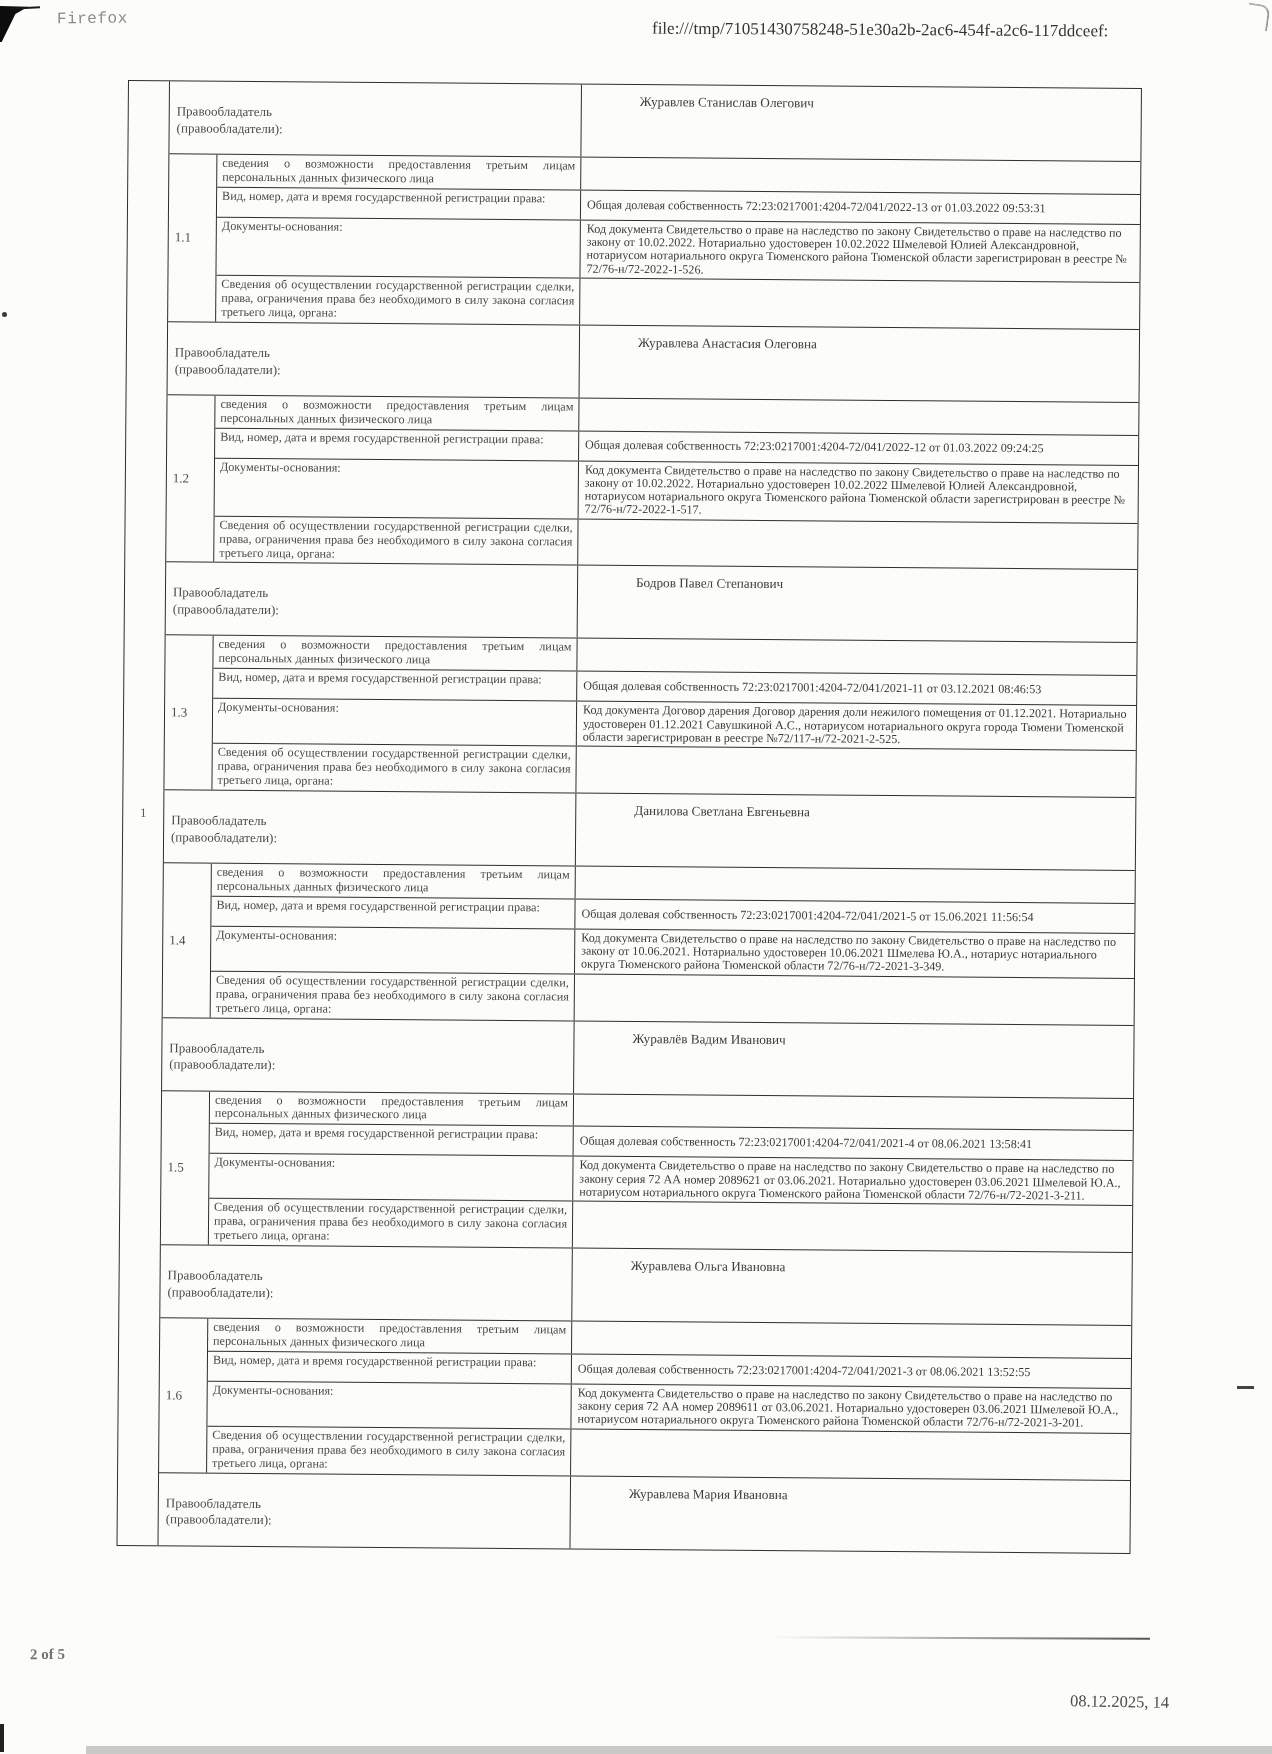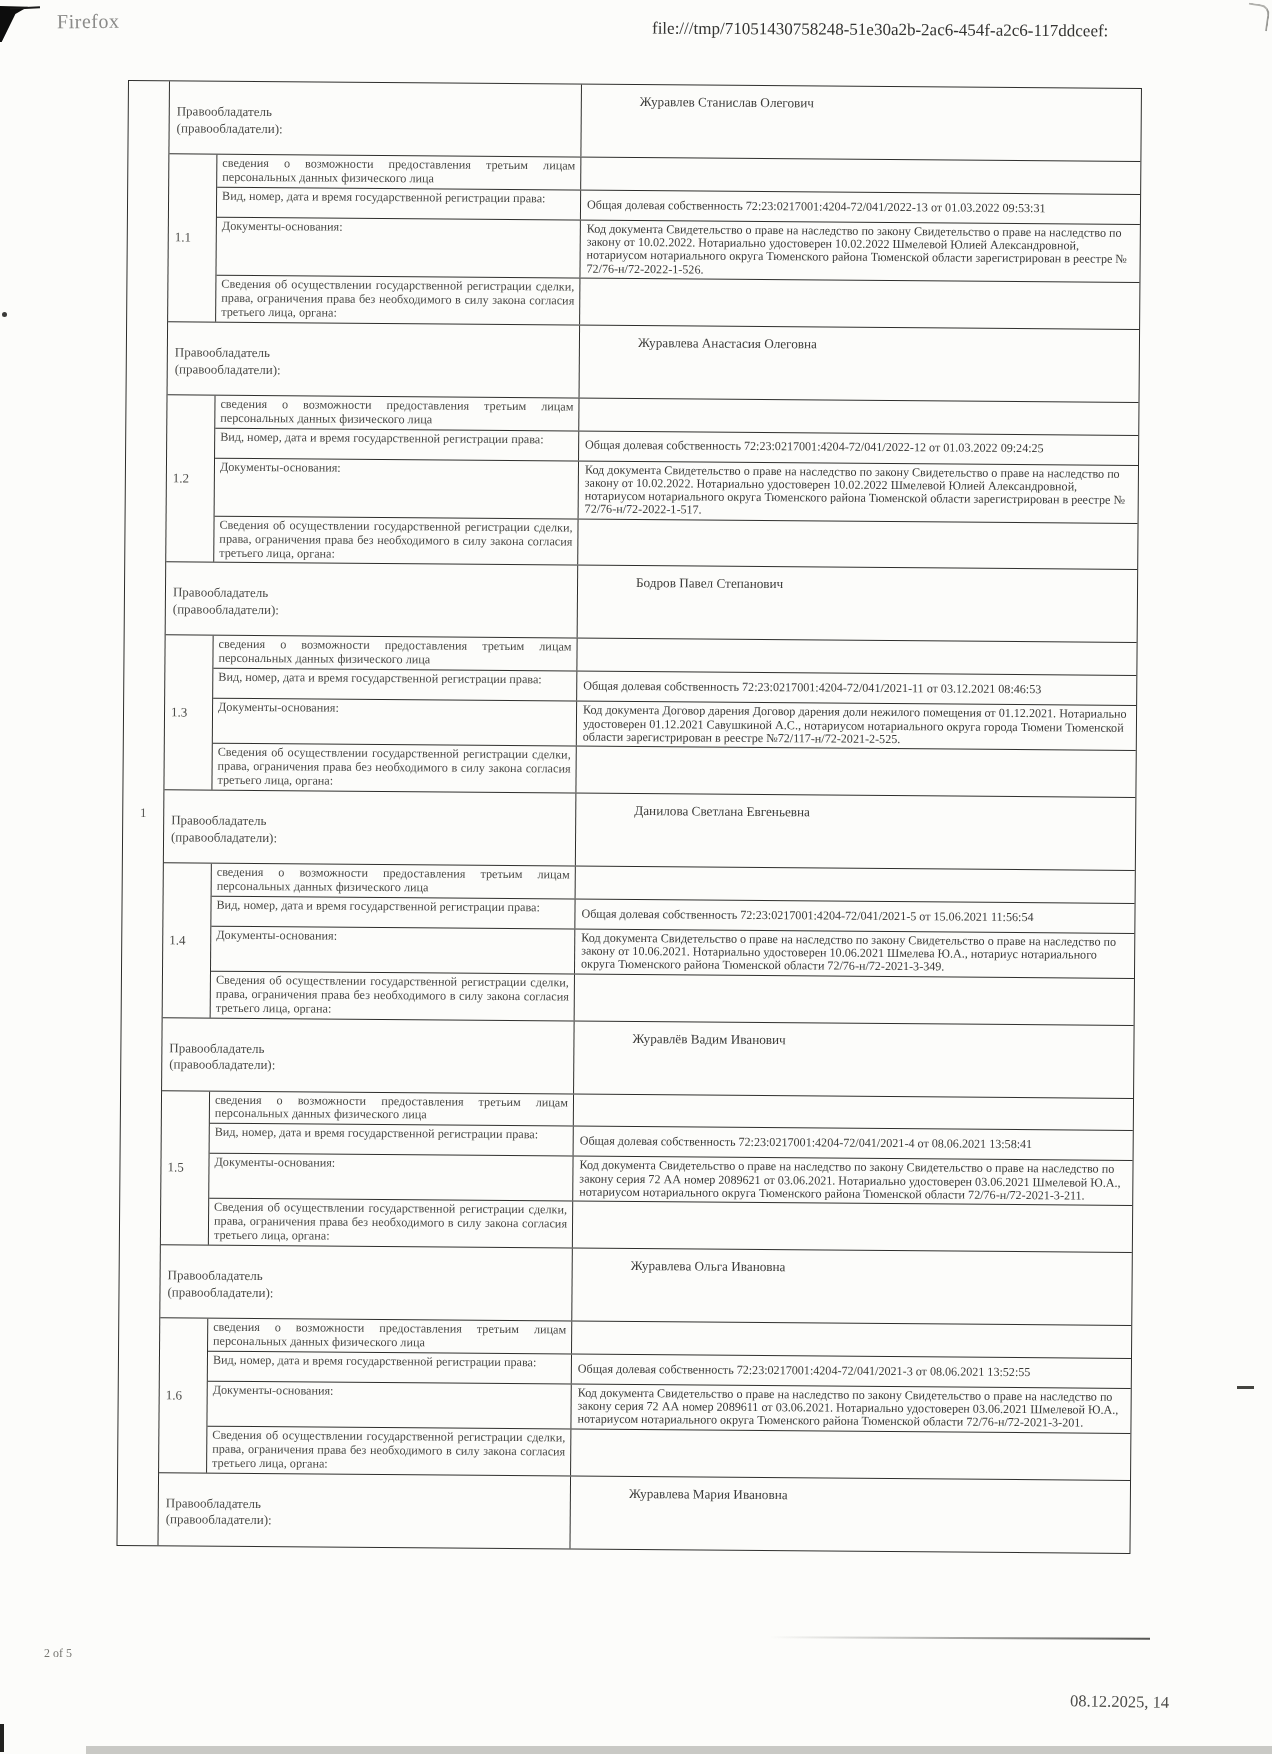--- a/index.html
+++ b/index.html
@@ -7,23 +7,23 @@
   body {
     position:relative;
     background:#fcfcfa;
     font-family:"Liberation Serif", serif;
     color:#3e3e3e;
     overflow:hidden;
   }
   .scanpage { position:absolute; inset:0; filter:blur(0.25px); }
 
   
-  .ff-label { position:absolute; left:57px; top:10px; font-size:20px; color:#8b8b89; letter-spacing:0.5px; transform:rotate(-0.6deg); }
+  .ff-label { position:absolute; left:57px; top:10px; font-size:16px; color:#8b8b89; letter-spacing:0.5px; transform:rotate(-0.6deg);font-family:Liberation Mono, monospace; }
   .url-label { position:absolute; left:652px; top:20px; font-size:17px; color:#343432; transform:rotate(0.35deg); white-space:nowrap; }
-  .page-indicator { position:absolute; left:44px; top:1646px; font-size:12px; color:#74746f; transform:rotate(-0.5deg); }
+  .page-indicator { position:absolute; left:30px; top:1646px; font-size:15px; color:#74746f; transform:rotate(-0.5deg);font-weight:bold; }
   .print-timestamp { position:absolute; left:1070px; top:1692px; font-size:16.5px; color:#4c4c49; transform:rotate(1deg); white-space:nowrap; }
 
   
   .doc-table {
     position:absolute; left:128px; top:80px; width:1014px;
     display:flex;
     border:1.4px solid #2e2e2c;
     transform:rotate(0.45deg);
     transform-origin:top left;
     color:#424240;

